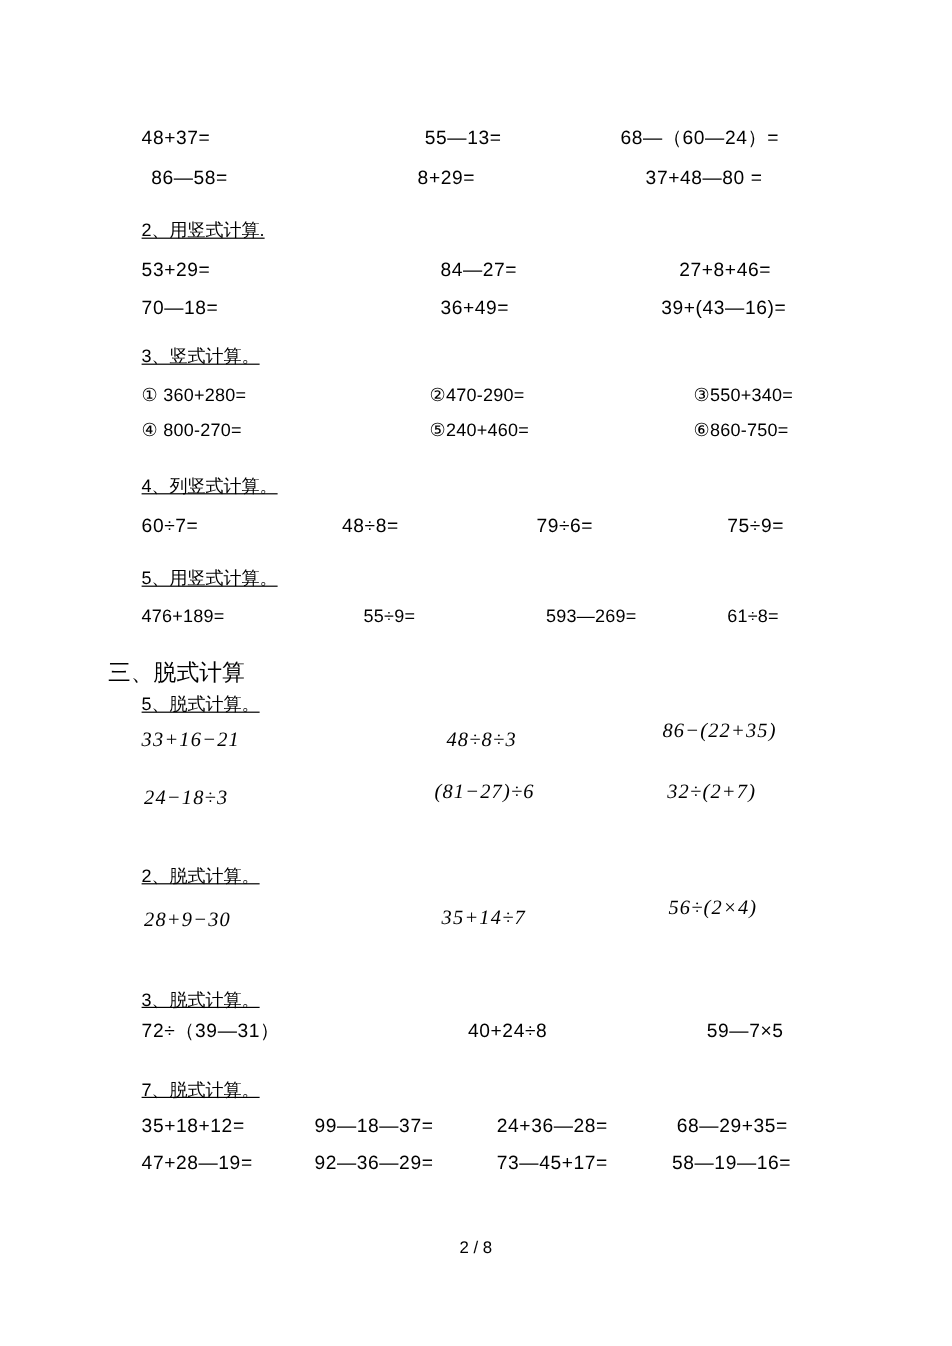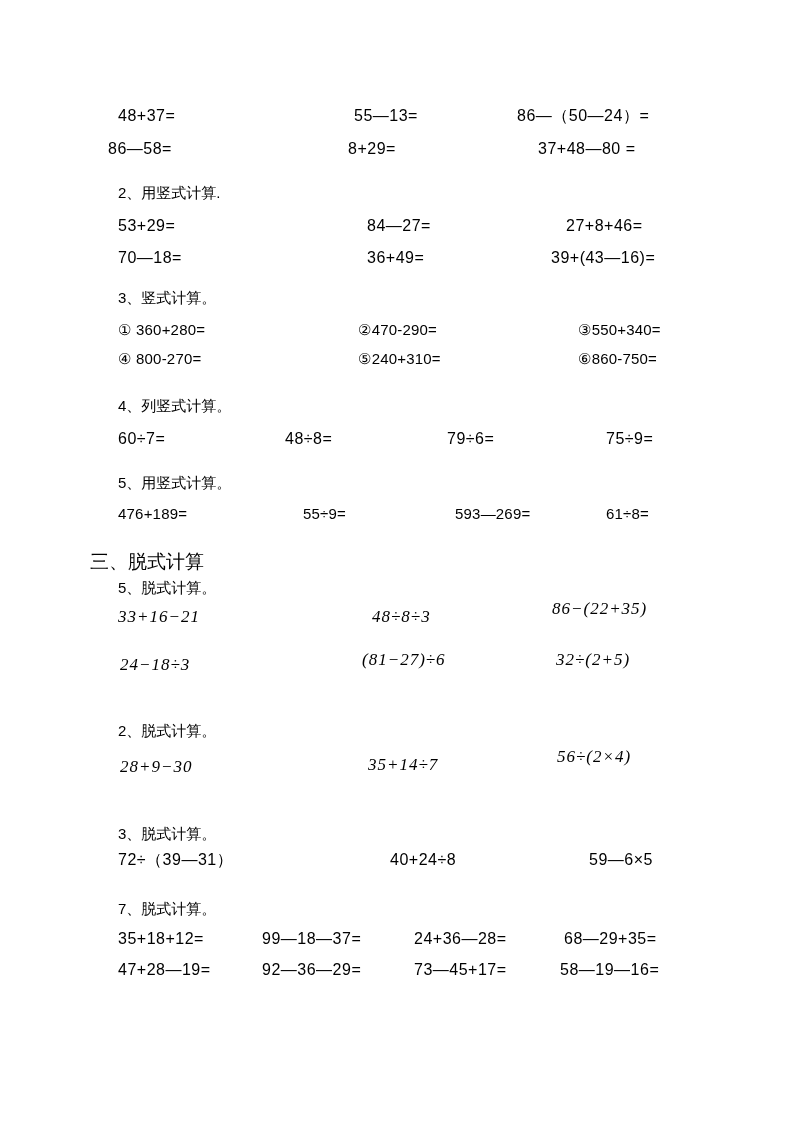--- a/index.html
+++ b/index.html
@@ -34,20 +34,21 @@
     font-size: 17px;
     line-height: 1.2;
     white-space: nowrap;
     letter-spacing: 1px;
   }
   .section-title {
     position: absolute;
     font-size: 15px;
     line-height: 1.2;
     white-space: nowrap;
+    text-decoration: underline;
   }
   .major-title {
     position: absolute;
     font-size: 19px;
     font-weight: normal;
     line-height: 1.2;
     white-space: nowrap;
   }
   .footer {
     position: absolute;
@@ -57,42 +58,42 @@
     font-size: 14px;
   }
 </style>
 </head>
 <body>
 
 <div class="page">
 
   <span class="cell" style="left:118px;top:106px">48+37=</span>
   <span class="cell" style="left:354px;top:106px">55—13=</span>
-  <span class="cell" style="left:517px;top:106px">86—（50—24）=</span>
+  <span class="cell" style="left:517px;top:106px">68—（60—24）=</span>
 
-  <span class="cell" style="left:108px;top:139px">86—58=</span>
+  <span class="cell" style="left:126px;top:139px">86—58=</span>
   <span class="cell" style="left:348px;top:139px">8+29=</span>
   <span class="cell" style="left:538px;top:139px">37+48—80 =</span>
 
   <span class="section-title" style="left:118px;top:184px">2、用竖式计算.</span>
   <span class="cell" style="left:118px;top:216px">53+29=</span>
   <span class="cell" style="left:367px;top:216px">84—27=</span>
   <span class="cell" style="left:566px;top:216px">27+8+46=</span>
 
   <span class="cell" style="left:118px;top:248px">70—18=</span>
   <span class="cell" style="left:367px;top:248px">36+49=</span>
   <span class="cell" style="left:551px;top:248px">39+(43—16)=</span>
 
   <span class="section-title" style="left:118px;top:289px">3、竖式计算。</span>
   <span class="cell small" style="left:118px;top:321px">① 360+280=</span>
   <span class="cell small" style="left:358px;top:321px">②470-290=</span>
   <span class="cell small" style="left:578px;top:321px">③550+340=</span>
 
   <span class="cell small" style="left:118px;top:350px">④ 800-270=</span>
-  <span class="cell small" style="left:358px;top:350px">⑤240+310=</span>
+  <span class="cell small" style="left:358px;top:350px">⑤240+460=</span>
   <span class="cell small" style="left:578px;top:350px">⑥860-750=</span>
 
   <span class="section-title" style="left:118px;top:397px">4、列竖式计算。</span>
   <span class="cell" style="left:118px;top:429px">60÷7=</span>
   <span class="cell" style="left:285px;top:429px">48÷8=</span>
   <span class="cell" style="left:447px;top:429px">79÷6=</span>
   <span class="cell" style="left:606px;top:429px">75÷9=</span>
 
   <span class="section-title" style="left:118px;top:474px">5、用竖式计算。</span>
   <span class="cell small" style="left:118px;top:505px">476+189=</span>
@@ -102,37 +103,38 @@
 
   <span class="major-title" style="left:90px;top:551px">三、脱式计算</span>
 
   <span class="section-title" style="left:118px;top:579px">5、脱式计算。</span>
   <span class="math" style="left:118px;top:607px">33+16−21</span>
   <span class="math" style="left:372px;top:607px">48÷8÷3</span>
   <span class="math" style="left:552px;top:599px">86−(22+35)</span>
 
   <span class="math" style="left:120px;top:655px">24−18÷3</span>
   <span class="math" style="left:362px;top:650px">(81−27)÷6</span>
-  <span class="math" style="left:556px;top:650px">32÷(2+5)</span>
+  <span class="math" style="left:556px;top:650px">32÷(2+7)</span>
 
   <span class="section-title" style="left:118px;top:722px">2、脱式计算。</span>
   <span class="math" style="left:120px;top:757px">28+9−30</span>
   <span class="math" style="left:368px;top:755px">35+14÷7</span>
   <span class="math" style="left:557px;top:747px">56÷(2×4)</span>
 
   <span class="section-title" style="left:118px;top:825px">3、脱式计算。</span>
   <span class="cell" style="left:118px;top:850px">72÷（39—31）</span>
   <span class="cell" style="left:390px;top:850px">40+24÷8</span>
-  <span class="cell" style="left:589px;top:850px">59—6×5</span>
+  <span class="cell" style="left:589px;top:850px">59—7×5</span>
 
   <span class="section-title" style="left:118px;top:900px">7、脱式计算。</span>
   <span class="cell" style="left:118px;top:929px">35+18+12=</span>
   <span class="cell" style="left:262px;top:929px">99—18—37=</span>
   <span class="cell" style="left:414px;top:929px">24+36—28=</span>
   <span class="cell" style="left:564px;top:929px">68—29+35=</span>
 
   <span class="cell" style="left:118px;top:960px">47+28—19=</span>
   <span class="cell" style="left:262px;top:960px">92—36—29=</span>
   <span class="cell" style="left:414px;top:960px">73—45+17=</span>
   <span class="cell" style="left:560px;top:960px">58—19—16=</span>
 
+  <span class="footer" style="top:1031px">2 / 8</span>
 
 </div>
 
 </body></html>

